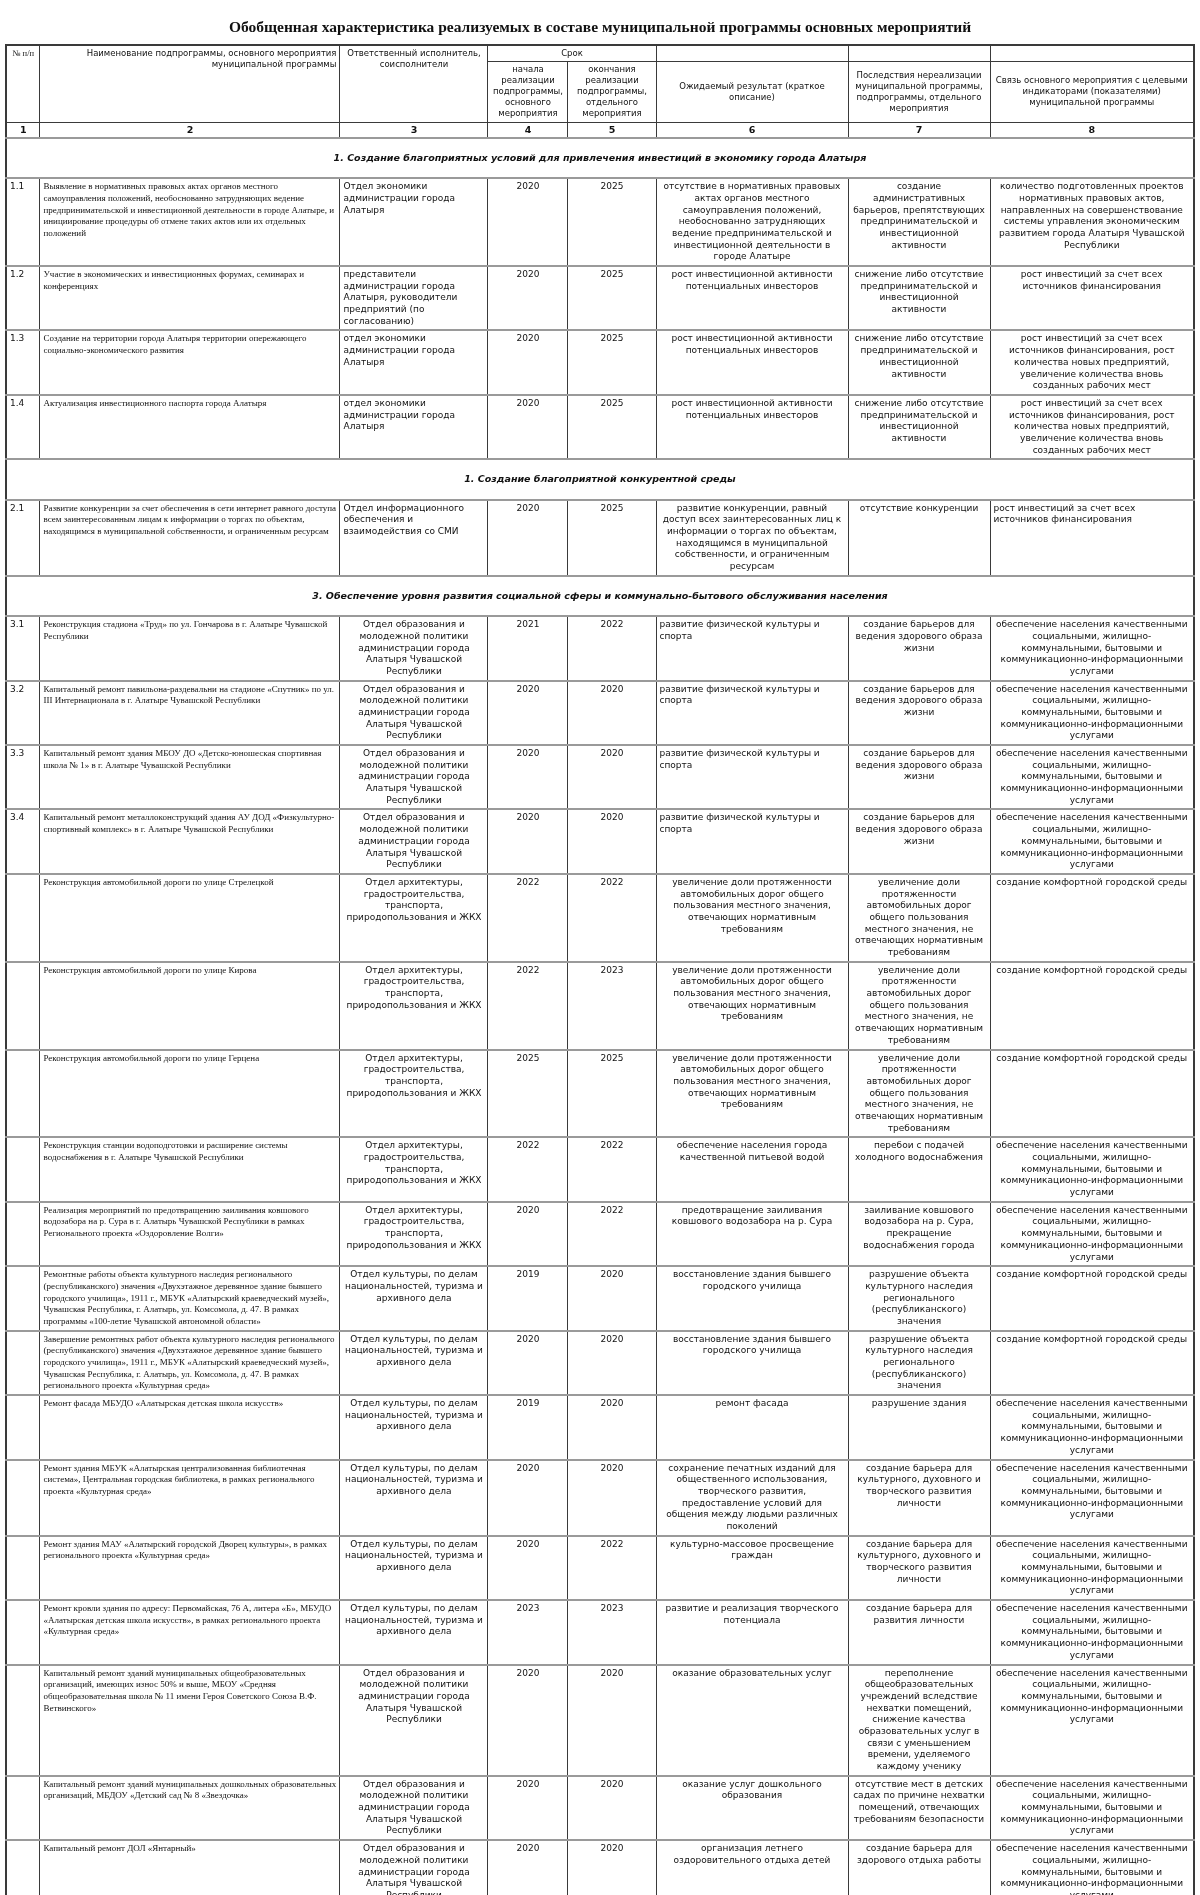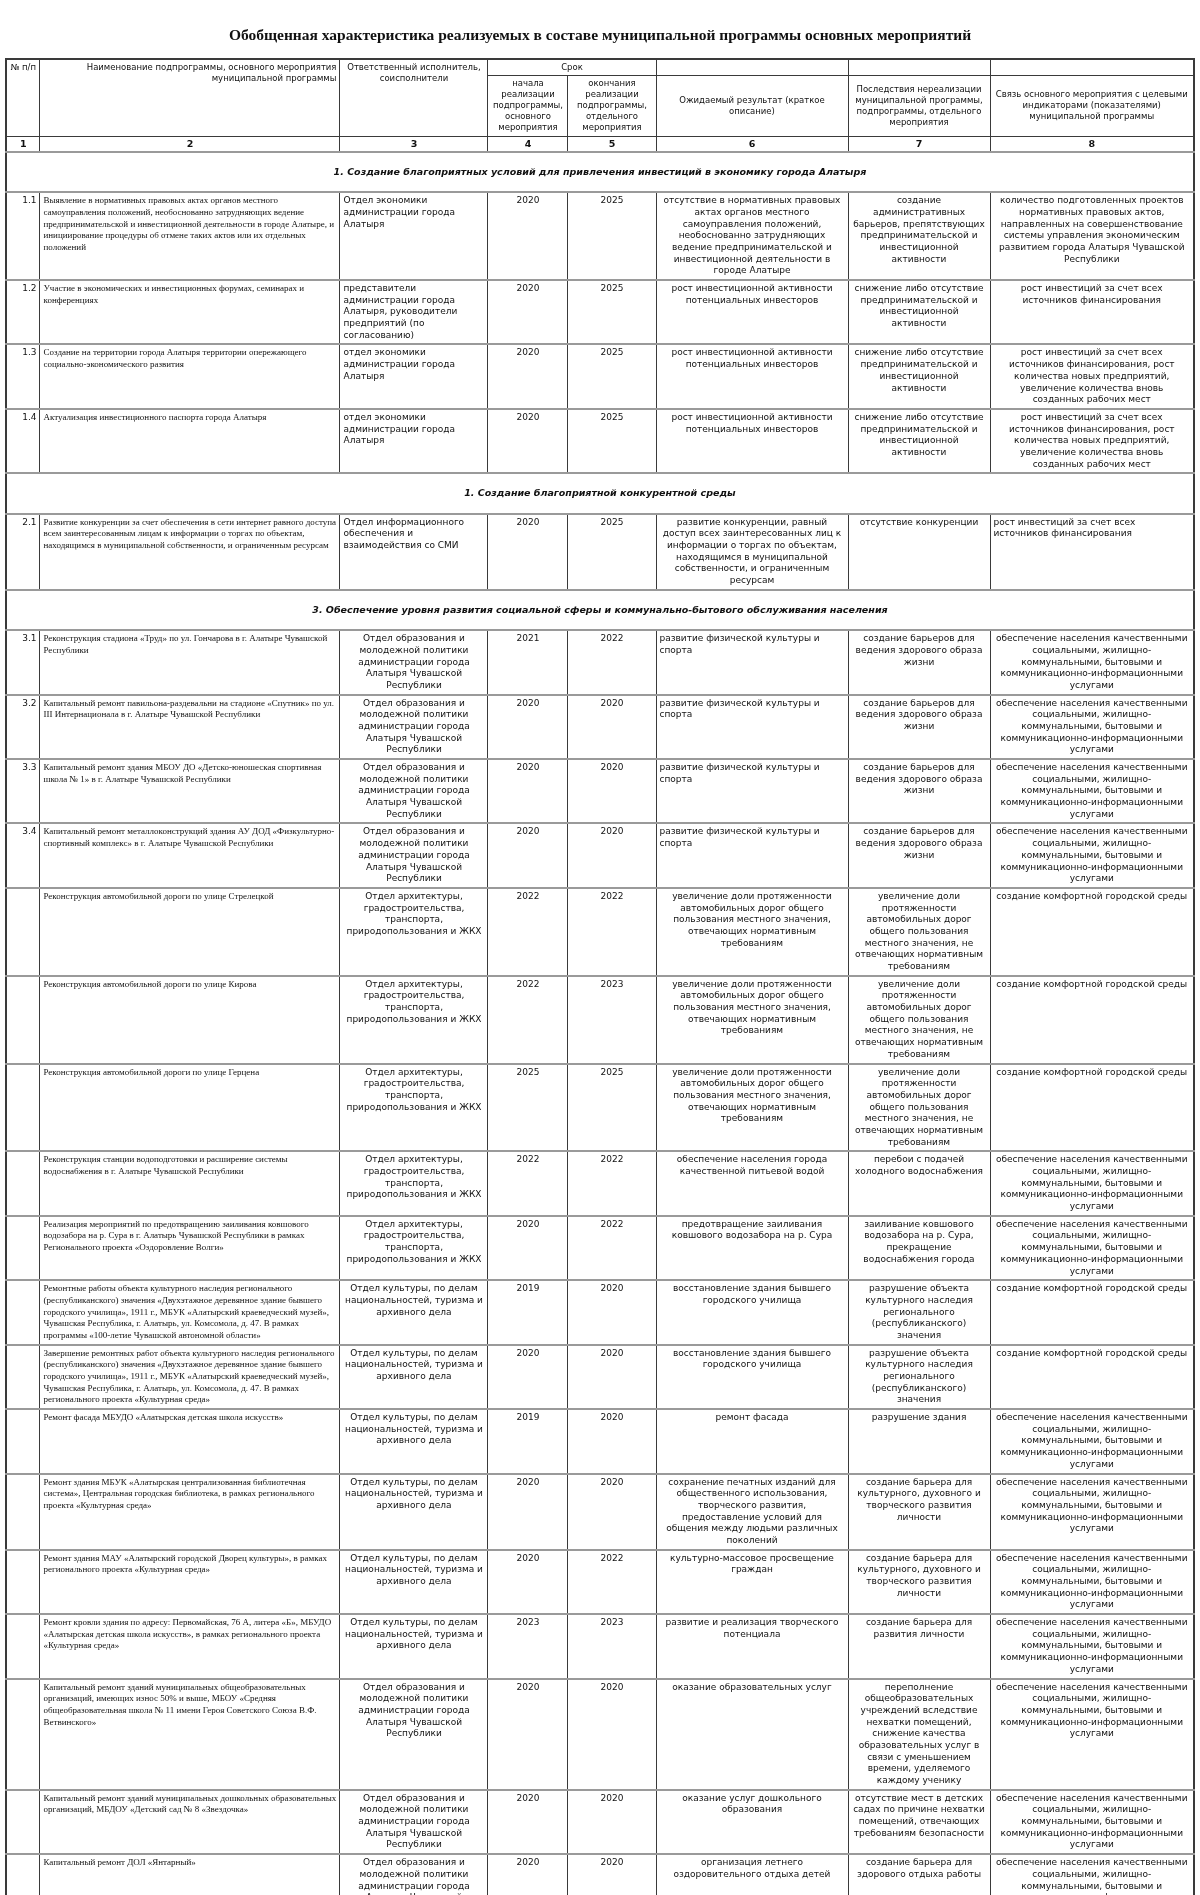--- a/index.html
+++ b/index.html
@@ -1,31 +1,31 @@
 <!DOCTYPE html>
 <html lang="ru"><head>
 <meta charset="utf-8">
 <style>
   html,body{margin:0;padding:0;background:#ffffff;}
   body{width:1200px;font-family:"DejaVu Sans", sans-serif;color:#111;}
-  .title-block{width:1160px;margin:12px auto;padding-top:11px;text-align:center;
+  .title-block{width:1160px;margin:4px auto;padding-top:11px;text-align:center;
     font-family:"Liberation Serif", serif;font-weight:bold;font-size:15.5px;line-height:1.5;}
   table{border-collapse:collapse;table-layout:fixed;width:1188px;margin:6px auto 0;border:2px solid #3a3a3a;}
   th,td{border:1px solid #3a3a3a;font-size:9px;line-height:1.3;padding:2px 3px;
     vertical-align:top;word-wrap:break-word;}
   thead th{font-weight:normal;font-size:8.5px;text-align:center;}
-  th.h-nopp{vertical-align:top;}
+  th.h-nopp{vertical-align:top;font-family:Liberation Serif, serif;}
   th.h-name{text-align:right;vertical-align:top;}
   th.h-exec{vertical-align:top;}
   th.h-srok{vertical-align:middle;}
   th.h-sub{vertical-align:middle;}
   tr.num-row th{font-weight:bold;font-size:9.5px;padding:1px 2px;text-align:center;}
   tbody td{border-top:2px solid #9a9a9a;border-bottom:2px solid #9a9a9a;}
   td.section{ text-align:center;font-weight:bold;font-style:italic;font-size:9.5px;padding:13px;}
-  .c-num{text-align:right;}
+  .c-num{text-align:left;}
   .c-name{text-align:left;font-family:Liberation Serif, serif;}
   .c-exec,.c-year,.c-res,.c-cons,.c-link{text-align:center;}
   .left{text-align:left;}
 </style>
 </head>
 <body>
 
 <div class="title-block">
   <div>Обобщенная характеристика реализуемых в составе муниципальной программы основных мероприятий</div>
 </div>

